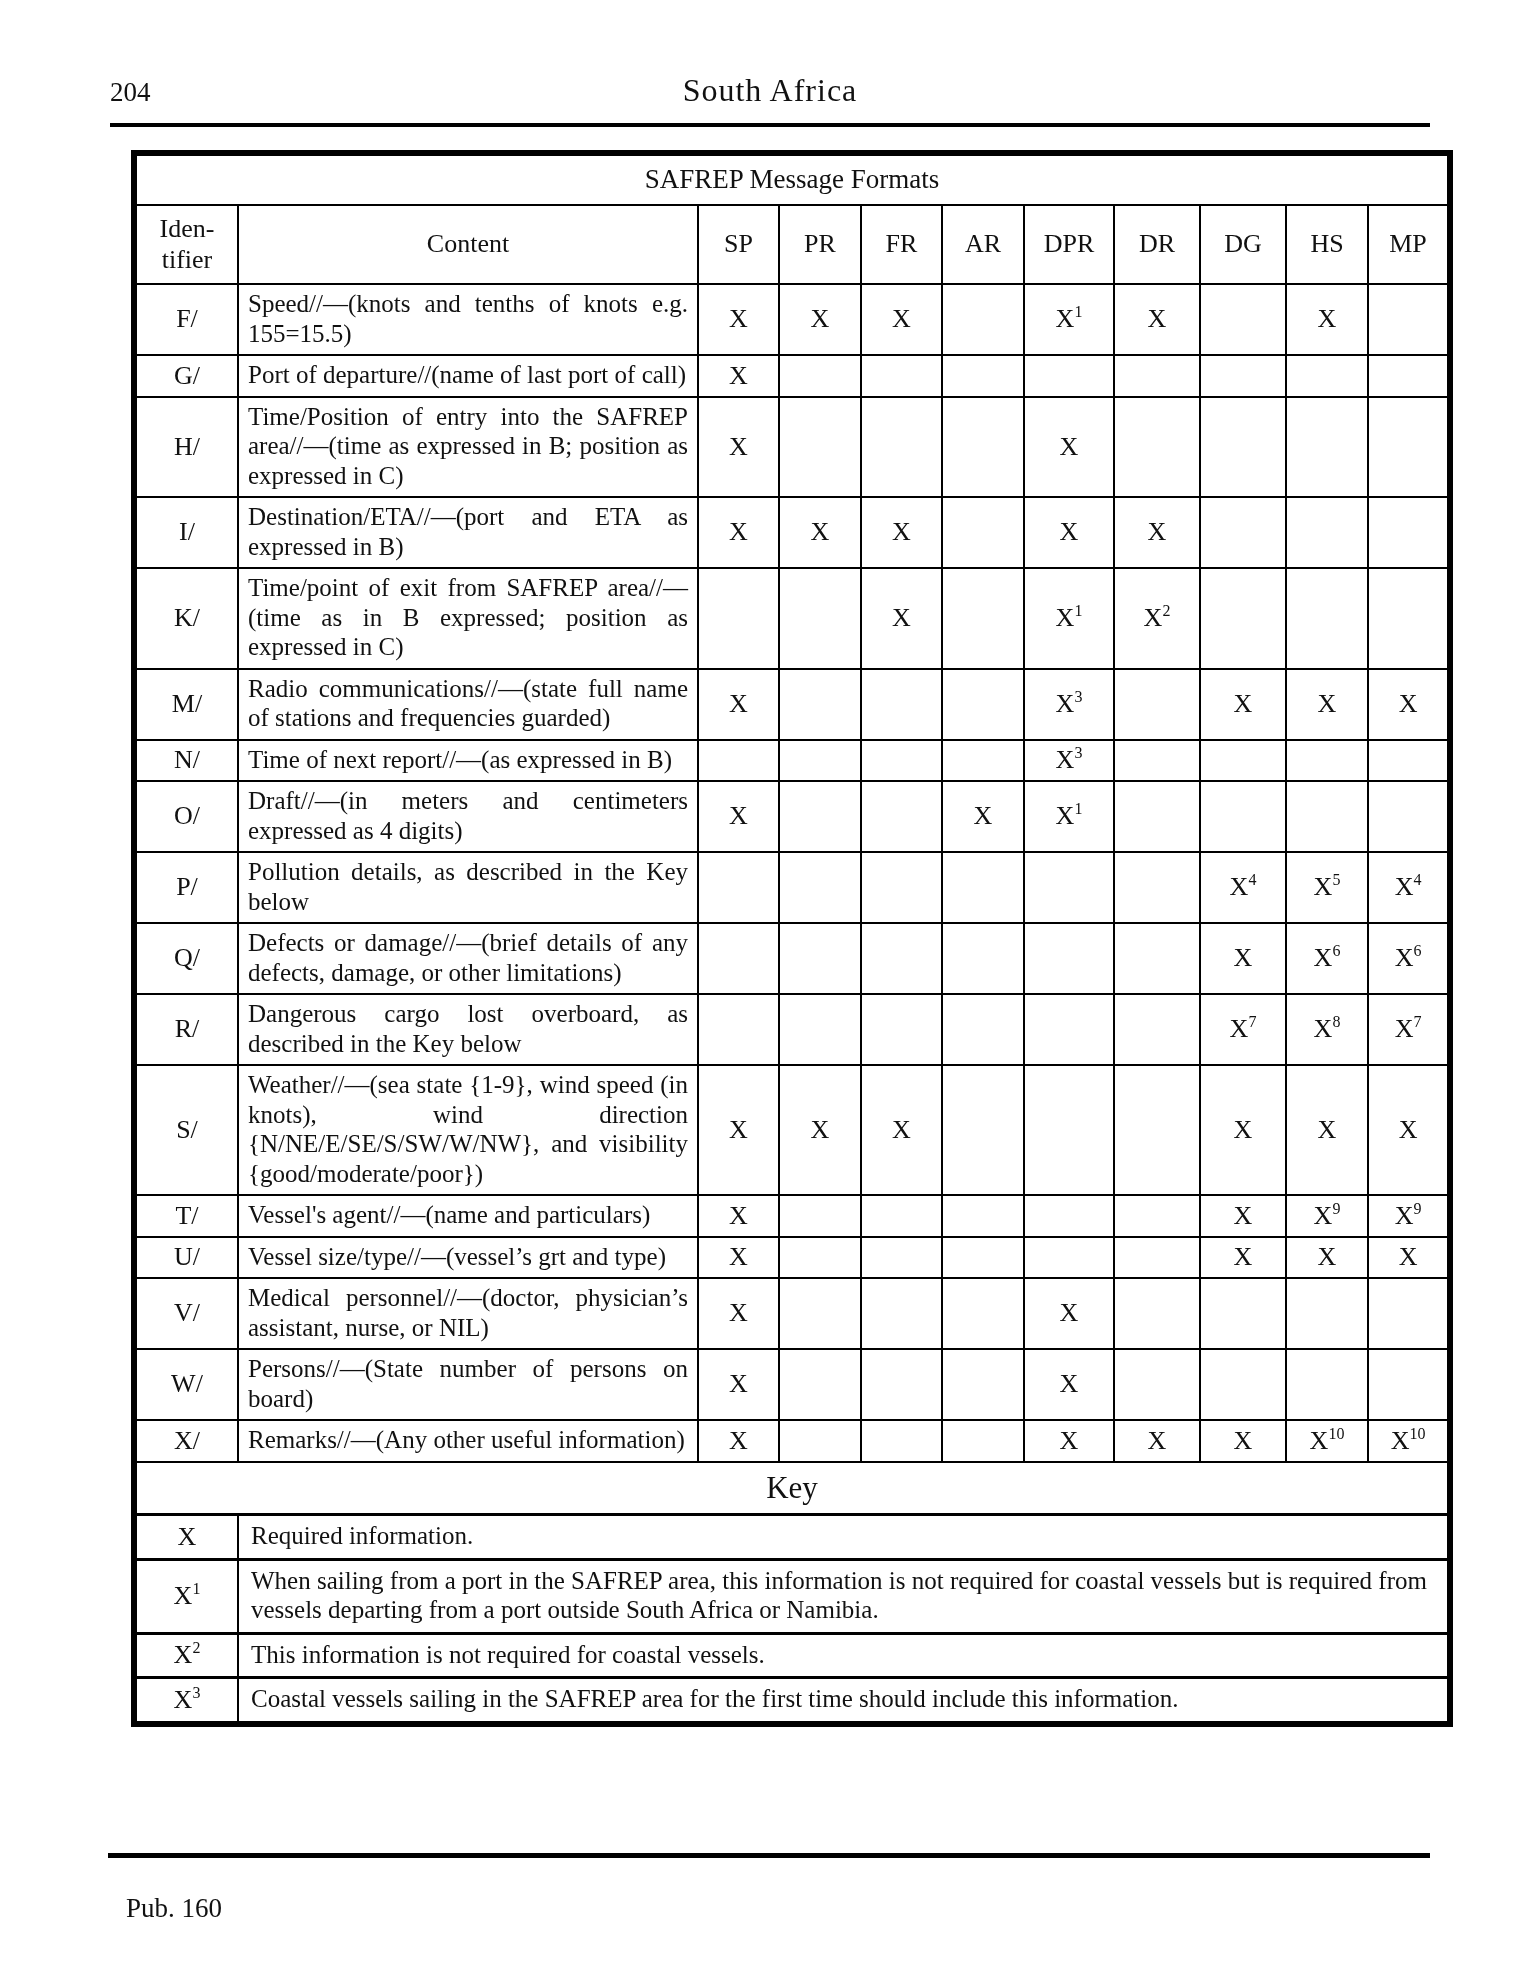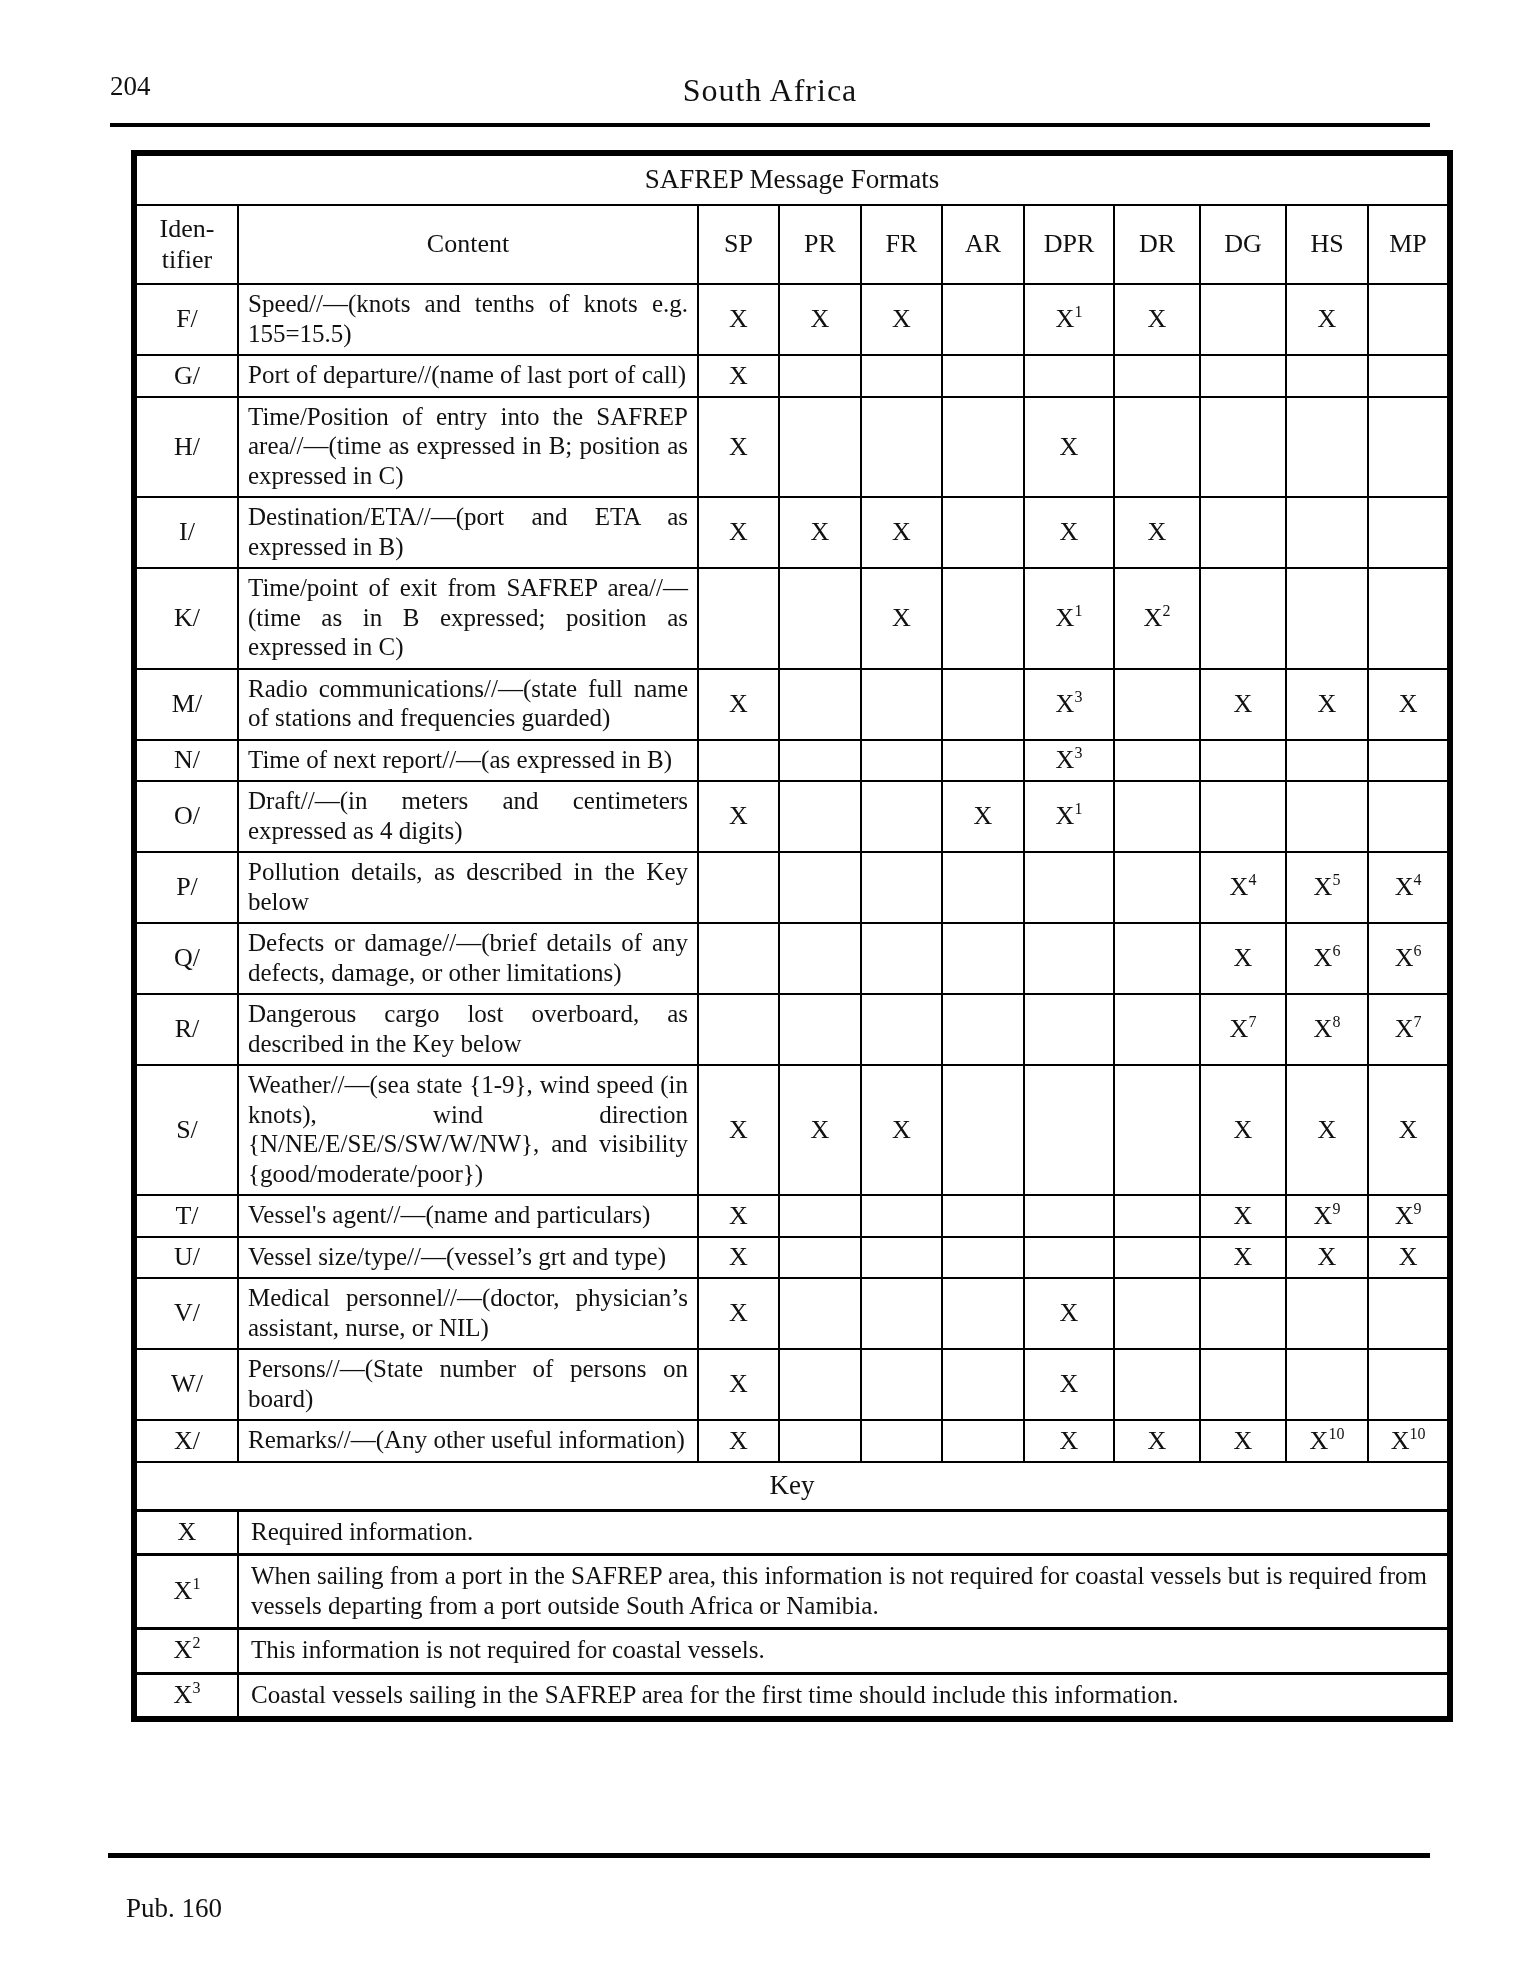--- a/index.html
+++ b/index.html
@@ -1,42 +1,42 @@
 <!DOCTYPE html>
 <html><head>
 <meta charset="utf-8">
 <style>
   html, body { margin:0; padding:0; }
   body {
     width:1530px; height:1980px; position:relative;
     background:#ffffff; color:#111111;
     font-family:"Liberation Serif", serif;
   }
-  .page-number { position:absolute; left:110px; top:71px; font-size:27px; }
+  .page-number { position:absolute; left:110px; top:77px; font-size:27px; }
   .header-title {
     position:absolute; left:112px; top:72px; width:1316px;
     text-align:center; font-size:32px; letter-spacing:1px;
   }
   .header-rule { position:absolute; left:110px; top:123px; width:1320px; height:4px; background:#000; }
 
   .table-wrap { position:absolute; left:112px; top:150px; width:1316px;padding-left:19px; }
   table.safrep {
     border-collapse:collapse; table-layout:fixed; width:1316px;
     font-size:25px; line-height:1.18; border:6px solid #000;
   }
   table.safrep th, table.safrep td { border:2px solid #000; font-weight:normal; }
   .title-row th { text-align:center; font-size:27px; padding:8px 0; border-bottom:3px solid #000; }
   .head-row th { text-align:center; padding:8px 0; border-bottom:5px solid #000; font-size:26px; }
   .id-head { white-space:pre-line;margin-top:44px; }
   td.id-cell { text-align:center; vertical-align:middle; font-size:26px; }
   td.content-cell { text-align:justify; padding:4px 9px 6px 9px; vertical-align:top;margin-left:28px; }
   td.mark-cell { text-align:center; vertical-align:middle; font-size:26px; }
   td.mark-cell sup, td.key-sym sup { font-size:16px; line-height:0; }
   .key-title-row td {
-    text-align:center; font-size:27px; padding:7px 0;
+    text-align:center; font-size:31px; padding:7px 0;
     border-top:5px solid #000; border-bottom:5px solid #000;
   }
   tr.key-row td { border-top:3px solid #000; border-bottom:3px solid #000; }
   td.key-sym { text-align:center; vertical-align:middle; font-size:26px; }
   td.key-text { padding:5px 12px 7px 12px; text-align:left; vertical-align:middle; }
 
   .footer-rule { position:absolute; left:108px; top:1853px; width:1322px; height:5px; background:#000; }
   .footer-text { position:absolute; left:126px; top:1893px; font-size:27px; }
 </style>
 </head>

